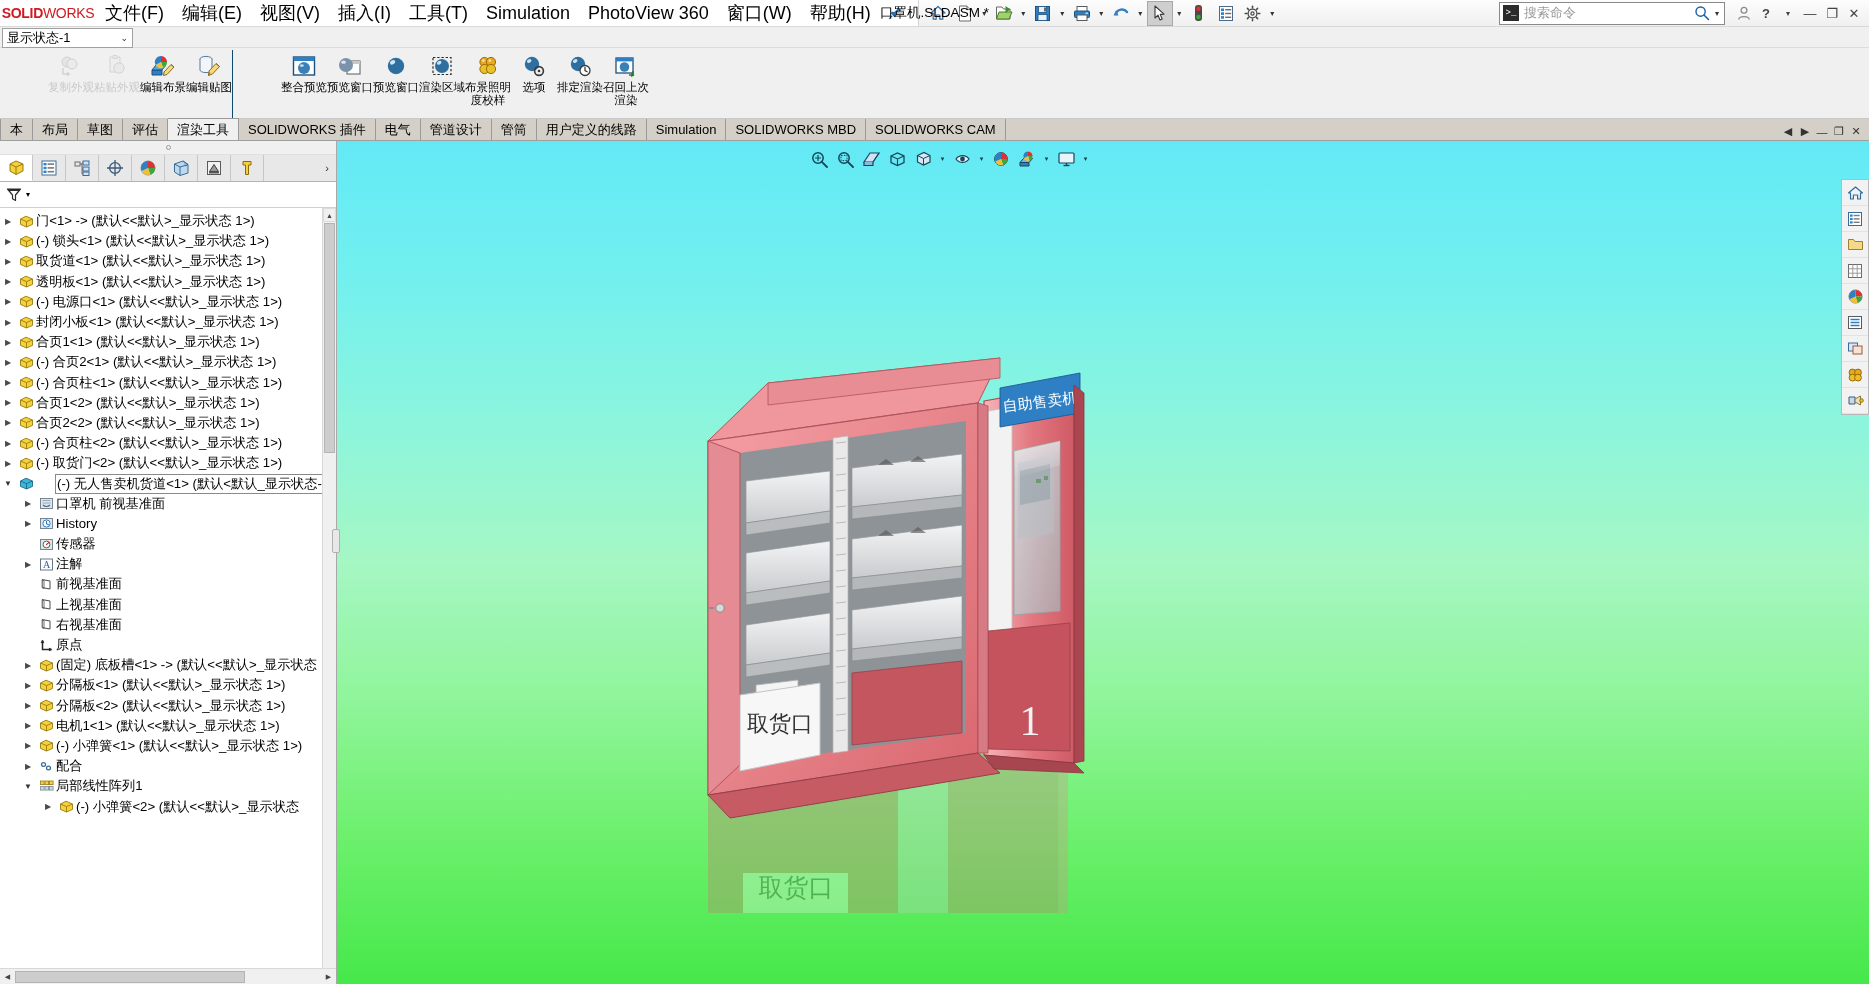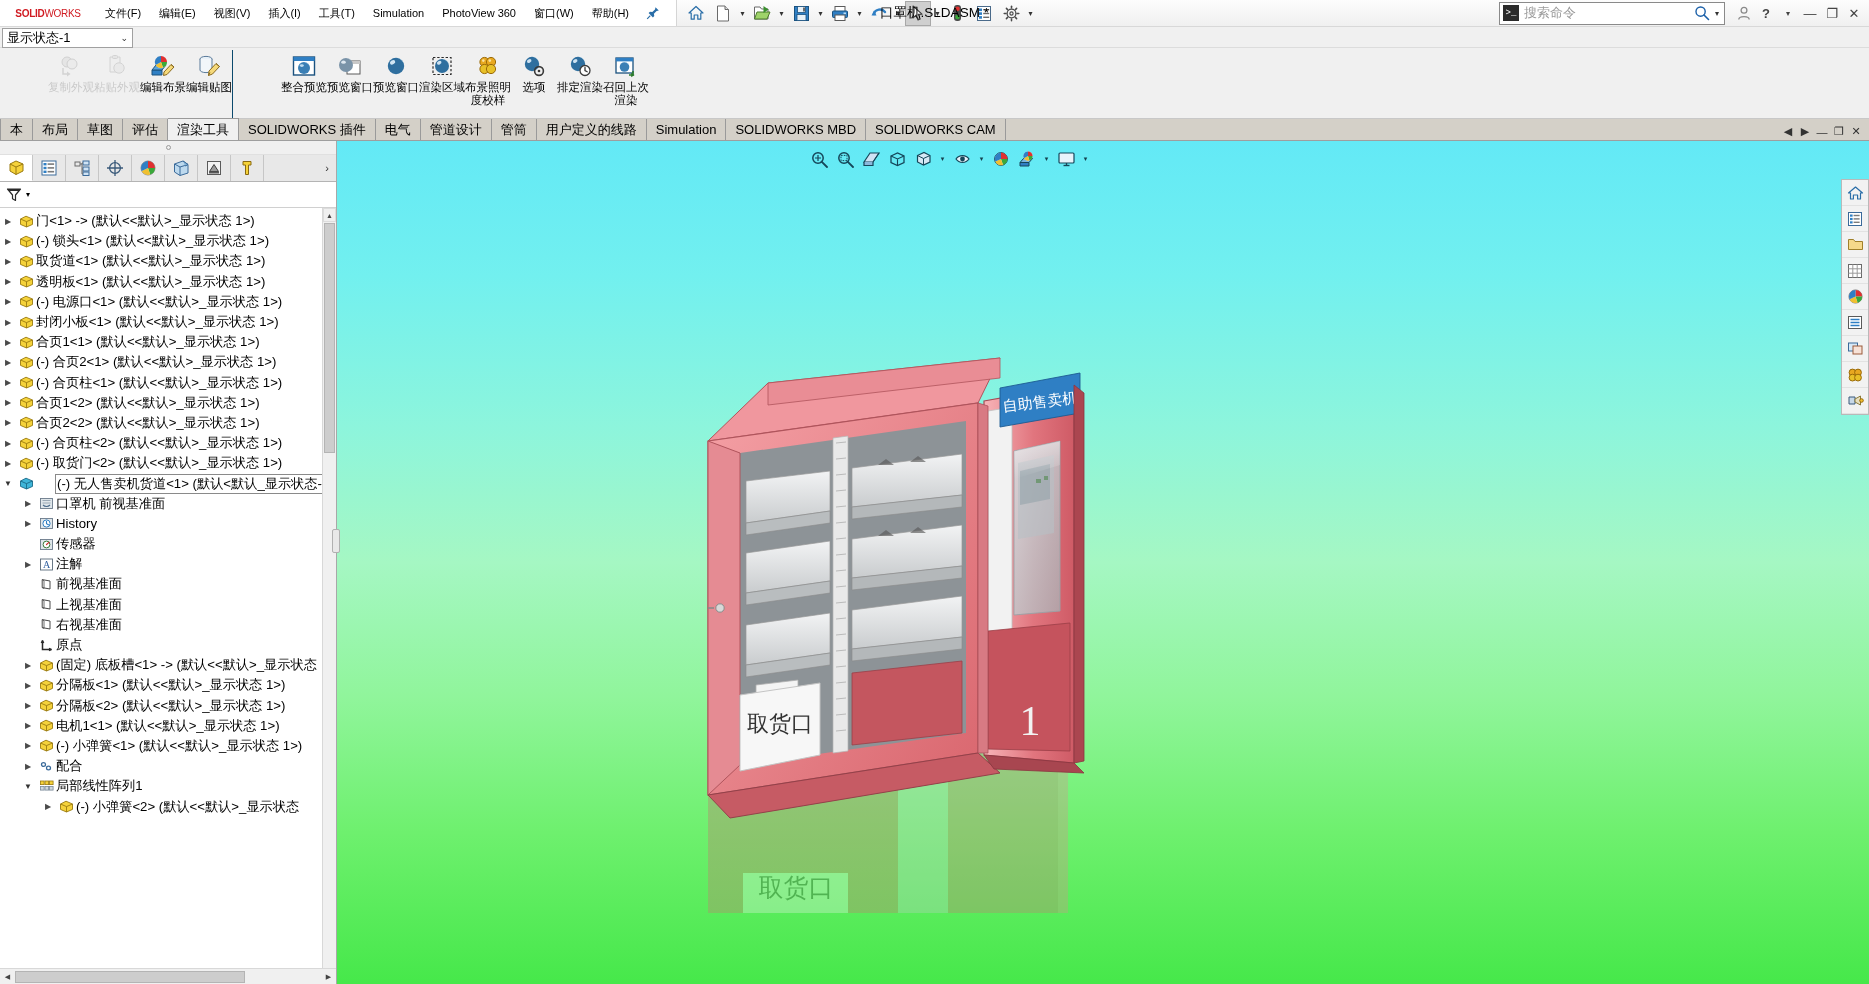--- a/index.html
+++ b/index.html
@@ -14,32 +14,32 @@
 
   
   .titlebar {
     height:27px; display:flex; align-items:stretch;
     background:linear-gradient(#fdfdfd,#f0f0f0);
     border-bottom:1px solid #d8d8d8;
     position:relative;
   }
   .sw-logo {
     width:96px; display:flex; align-items:center; justify-content:center;
-    font-weight:bold; font-size:10px; letter-spacing:-0.3px;
+    font-weight:bold; font-size:14px; letter-spacing:-0.3px;
     background:#fff;
   }
   .sw-logo .bold { color:#d01a21; }
   .sw-logo .light { color:#d01a21; font-weight:normal; }
   .menu-zone {
     display:flex; align-items:center; gap:0px;
     background:#fff; border-right:1px solid #d5d5d5;
     padding-right:6px;
   }
   .menu-item {
-    padding:4px 9px; font-size:11px; white-space:nowrap; cursor:default;
+    padding:4px 9px; font-size:18px; white-space:nowrap; cursor:default;
     line-height:18px;
   }
   .pin-icon { padding:0 10px 0 8px; color:#2a6ea8; font-size:14px; display:flex; align-items:center; }
   .tb-zone { display:flex; align-items:center; gap:1px; padding:0 6px; }
   .tb-btn {
     width:26px; height:25px; display:flex; align-items:center; justify-content:center;
     cursor:default; position:relative;
   }
   .tb-btn.pressed { background:#cfcfcf; border:1px solid #a8a8a8; }
   .tb-caret { width:11px; height:25px; display:flex; align-items:center; justify-content:center;

